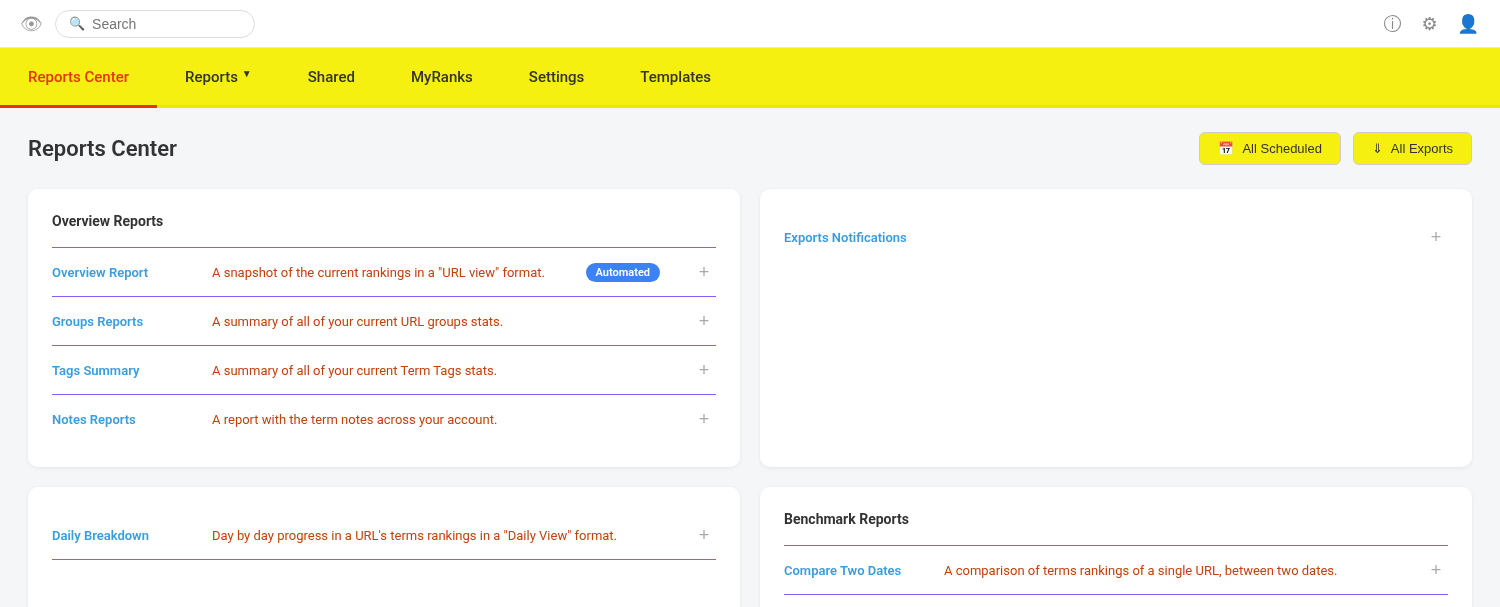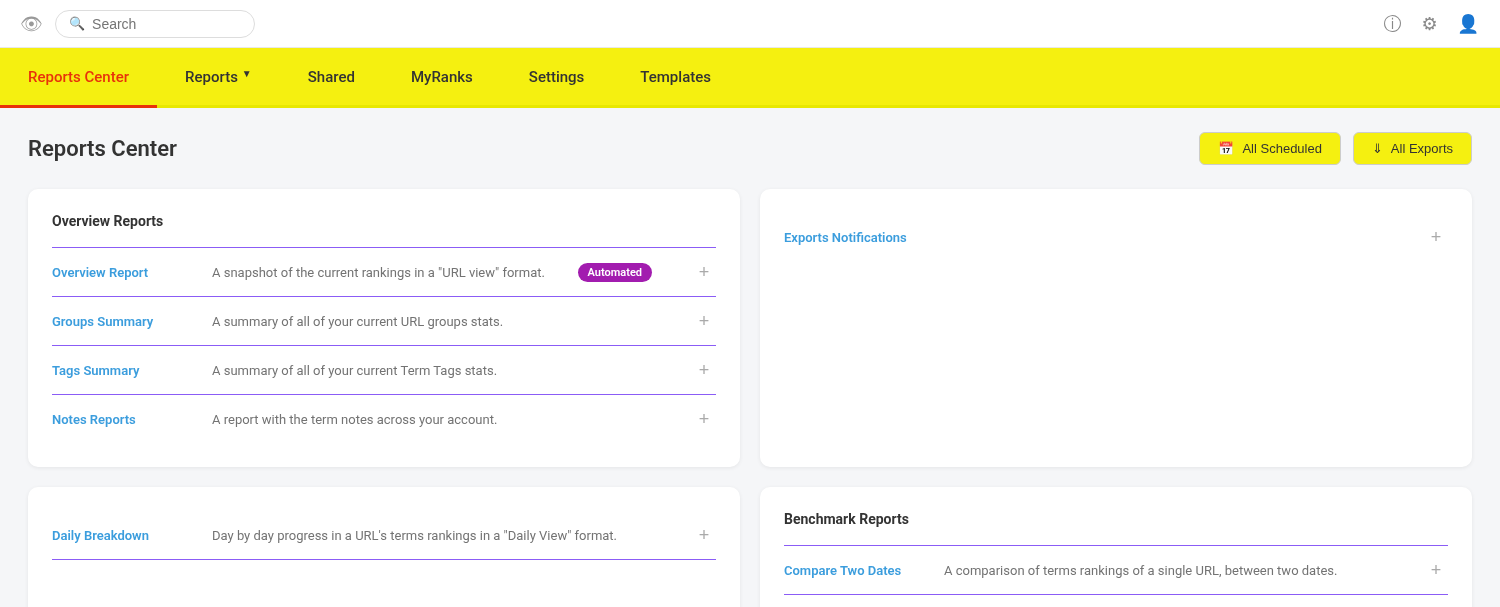--- a/index.html
+++ b/index.html
@@ -77,26 +77,26 @@
     .report-row {
       display: flex; align-items: center; padding: 12px 0;
       border-top: 1px solid #8b5cf6; gap: 20px;
     }
     .report-row:first-of-type { border-top: none; }
     .report-link {
       font-size: 13px; font-weight: 600; color: #3b9ddd; cursor: pointer;
       min-width: 140px; white-space: nowrap; text-decoration: none;
     }
     .report-desc {
-      font-size: 13px; color: #737373; flex: 1;
+      font-size: 13px; color: #c2410c; flex: 1;
     }
     .automated-badge {
-      background: #a21caf; color: #fff; border-radius: 12px;
+      background: #3b82f6; color: #fff; border-radius: 12px;
       padding: 3px 10px; font-size: 11px; font-weight: 600;
-      white-space: nowrap; margin-right: 20px;
+      white-space: nowrap; margin-right: 12px;
     }
     .plus-btn {
       width: 24px; height: 24px; display: flex; align-items: center;
       justify-content: center; cursor: pointer; color: #aaa;
       font-size: 18px; margin-left: auto; flex-shrink: 0;
       border: none; background: none;
     }
 
     .desc-row { display: flex; align-items: center; flex: 1; gap: 6px; }
   </style>
@@ -166,21 +166,21 @@
       <div class="report-row">
         <a class="report-link">Overview Report</a>
         <div class="desc-row">
           <span class="report-desc">A snapshot of the current rankings in a "URL view" format.</span>
           <span class="automated-badge">Automated</span>
         </div>
         <button class="plus-btn">+</button>
       </div>
 
       <div class="report-row">
-        <a class="report-link">Groups Summary</a>
+        <a class="report-link">Groups Reports</a>
         <span class="report-desc">A summary of all of your current URL groups stats.</span>
         <button class="plus-btn">+</button>
       </div>
 
       <div class="report-row">
         <a class="report-link">Tags Summary</a>
         <span class="report-desc">A summary of all of your current Term Tags stats.</span>
         <button class="plus-btn">+</button>
       </div>
 

